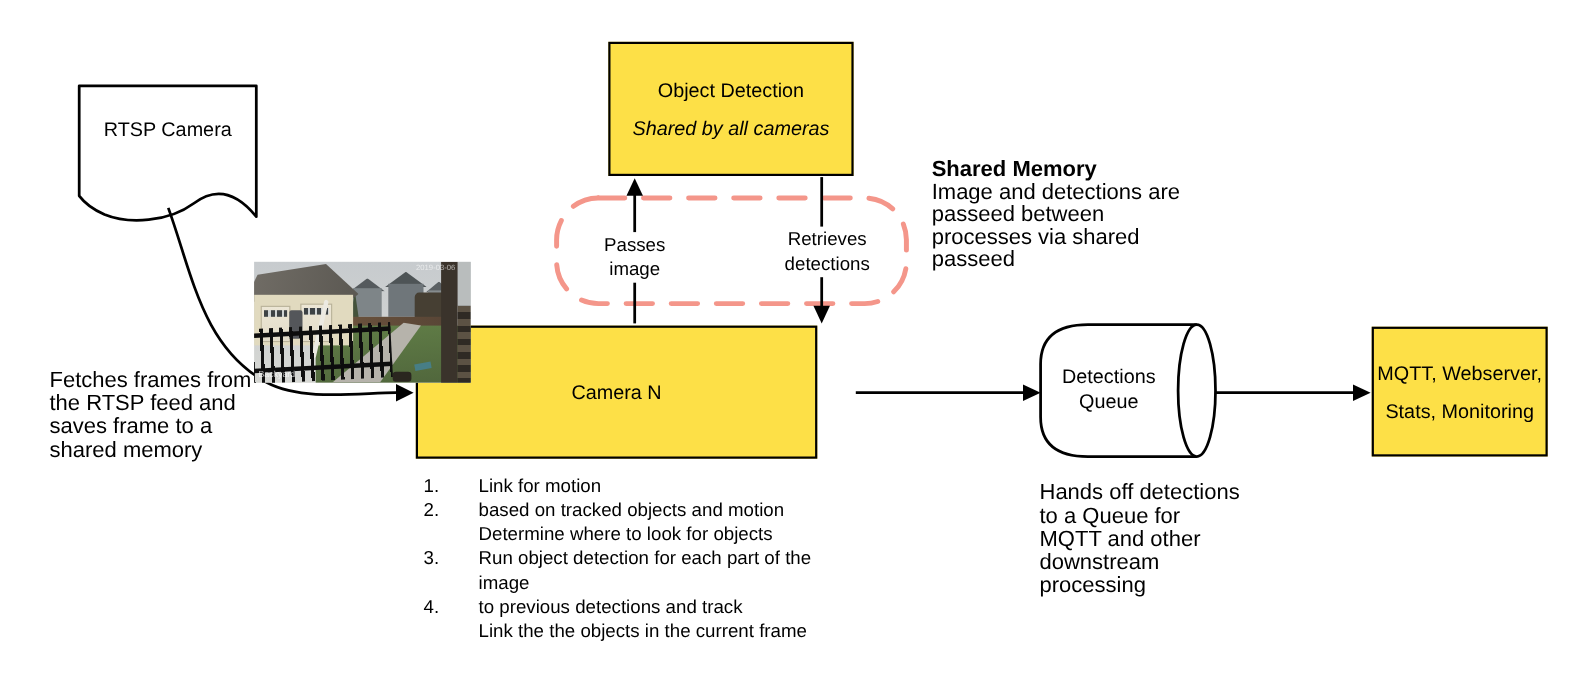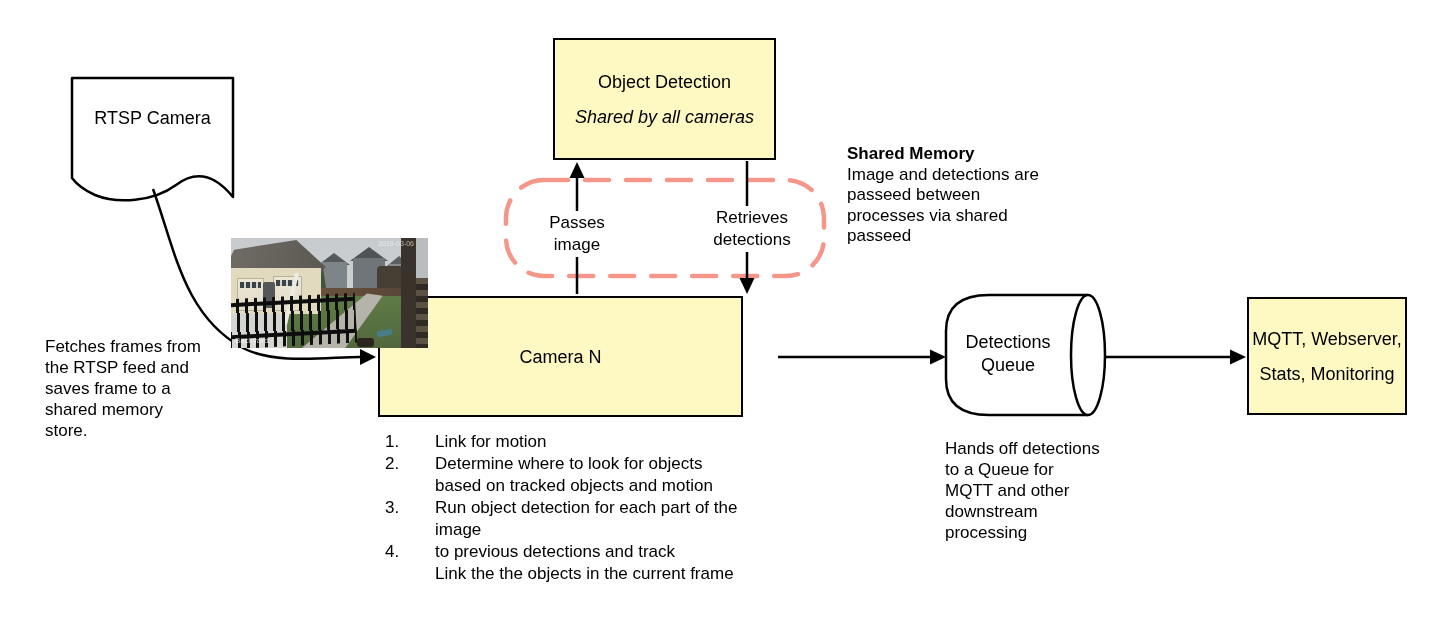--- a/index.html
+++ b/index.html
@@ -1,26 +1,26 @@
 <!DOCTYPE html>
 <html><head>
 <meta charset="utf-8">
 <style>
   html,body{margin:0;padding:0;background:#fff;}
   #canvas{position:relative;width:1448px;height:625px;background:#fff;overflow:hidden;
           font-family:"Liberation Sans", sans-serif;color:#000;}
   #wires{position:absolute;left:0;top:0;pointer-events:none;z-index:2;}
-  .node{position:absolute;background:#fef9c3;border:2.5px solid #000;display:flex;
+  .node{position:absolute;background:#fde047;border:2.5px solid #000;display:flex;
         flex-direction:column;align-items:center;justify-content:center;text-align:center;
         font-size:18px;line-height:24px;z-index:1;box-sizing:border-box;gap:11px;}
   #object-detection-box{left:553px;top:38px;width:223px;height:122px;}
   #camera-n-box{left:378px;top:296px;width:365px;height:121px;}
   #mqtt-box{left:1247px;top:297px;width:160px;height:118px;}
   .italic{font-style:italic;}
-  .note{position:absolute;font-size:17px;line-height:21px;z-index:3;}
+  .note{position:absolute;font-size:20px;line-height:21px;z-index:3;}
   #fetch-note{left:45px;top:336px;width:230px;}
   #shared-memory-note{left:847px;top:144px;width:240px;line-height:20.5px;}
   #shared-memory-note .ttl{font-weight:bold;}
   #hands-off-note{left:945px;top:438px;width:210px;}
   .edge-label{position:absolute;background:#fff;text-align:center;font-size:17px;
               line-height:22px;z-index:3;padding:1px 3px;}
   #passes-label{left:539px;top:211px;width:70px;}
   #retrieves-label{left:701px;top:206px;width:96px;}
   #rtsp-label{position:absolute;left:72px;top:108px;width:161px;text-align:center;
               font-size:18px;z-index:3;}
@@ -127,21 +127,20 @@
   <div class="edge-label" id="retrieves-label">
     <div>Retrieves</div>
     <div>detections</div>
   </div>
 
   <div class="note" id="fetch-note">
     <div>Fetches frames from</div>
     <div>the RTSP feed and</div>
     <div>saves frame to a</div>
     <div>shared memory</div>
-    <div>store.</div>
   </div>
 
   <div class="note" id="shared-memory-note">
     <div class="ttl">Shared Memory</div>
     <div>Image and detections are</div>
     <div>passeed between</div>
     <div>processes via shared</div>
     <div>passeed</div>
   </div>
 
@@ -156,22 +155,22 @@
   <div id="steps">
     <div class="step">
       <div class="num">1.</div>
       <div class="txt">
           <div>Link for motion</div>
         </div>
     </div>
     <div class="step">
       <div class="num">2.</div>
       <div class="txt">
+        <div>based on tracked objects and motion</div>
         <div>Determine where to look for objects</div>
-        <div>based on tracked objects and motion</div>
       </div>
     </div>
     <div class="step">
       <div class="num">3.</div>
       <div class="txt">
         <div>Run object detection for each part of the</div>
         <div>image</div>
       </div>
     </div>
     <div class="step">

